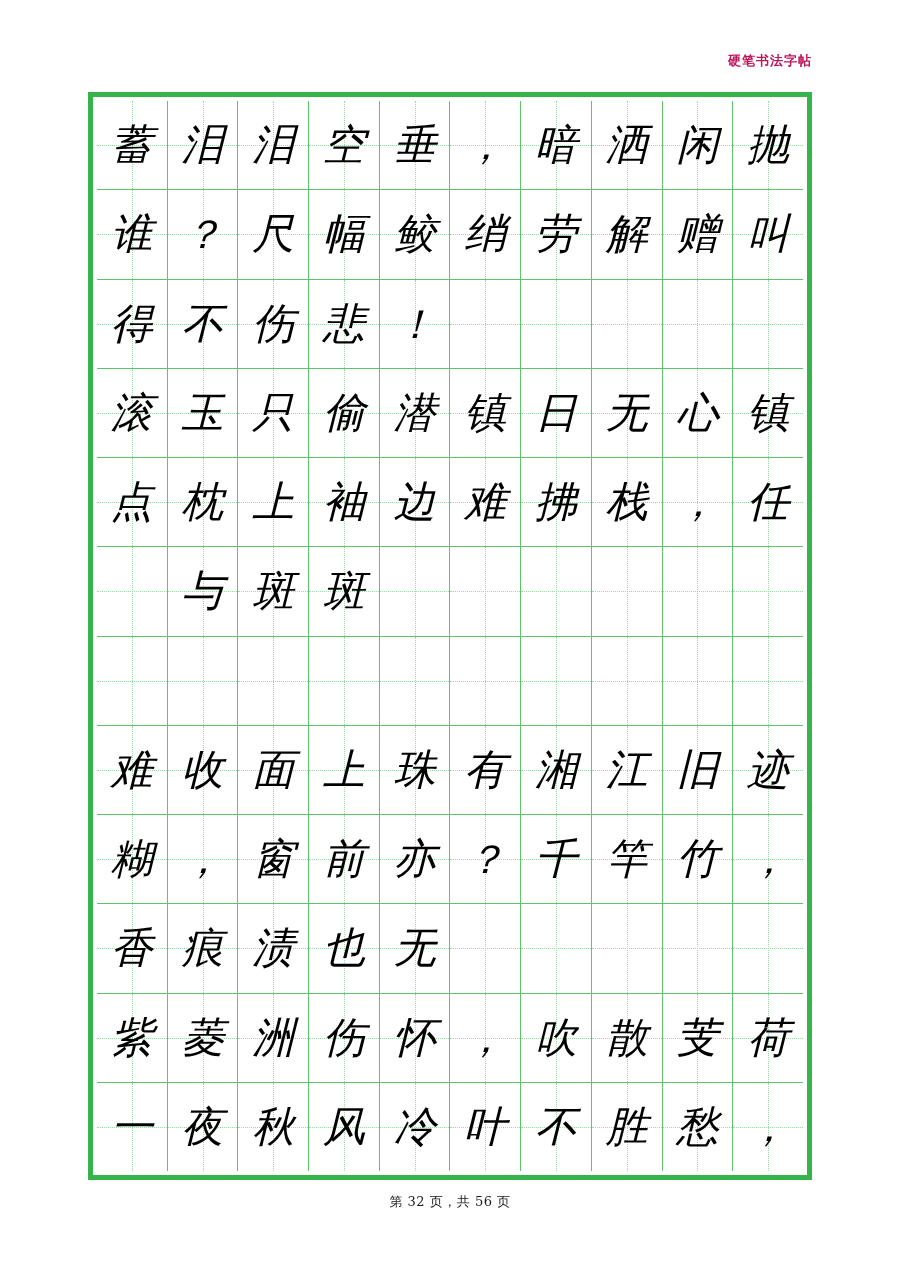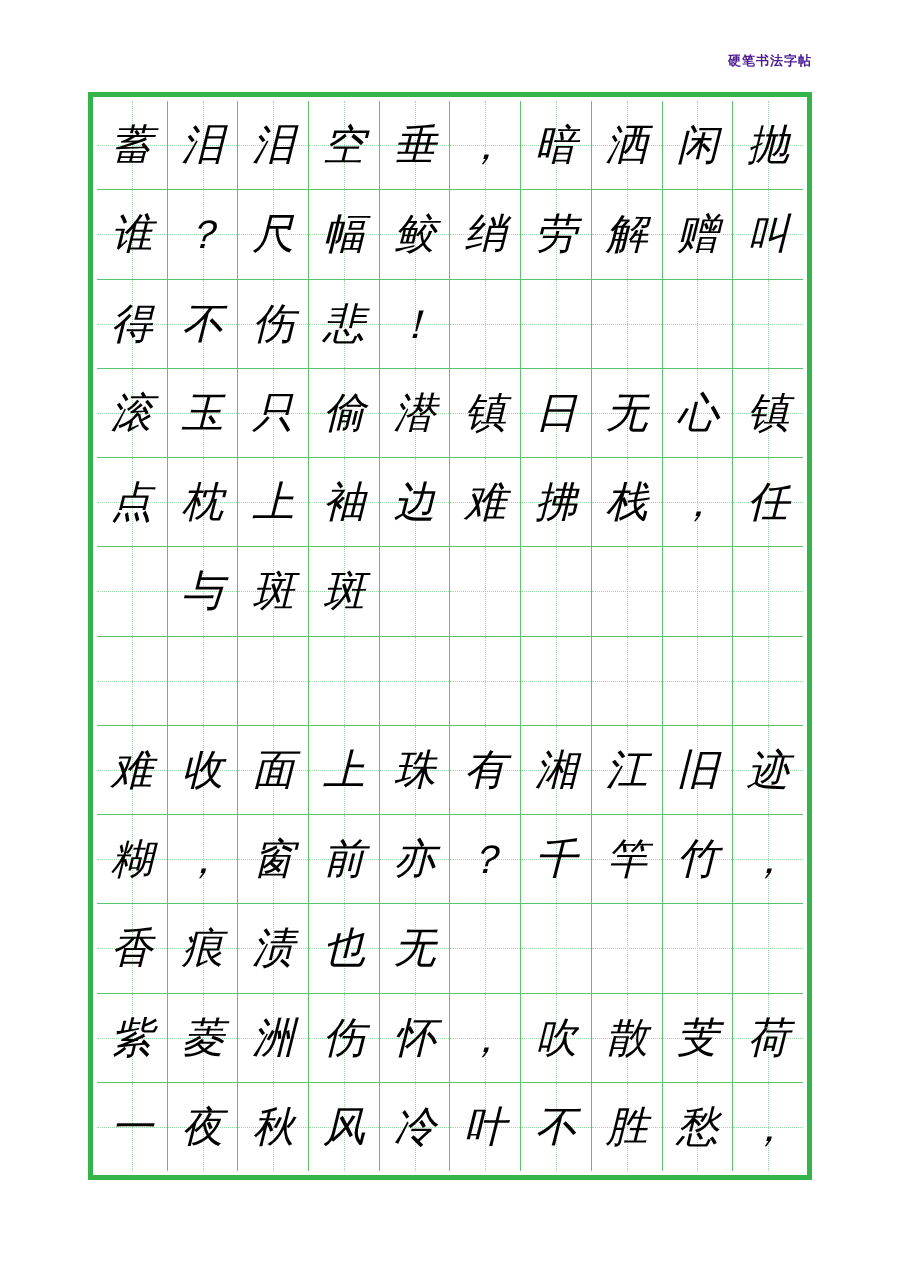--- a/index.html
+++ b/index.html
@@ -21,21 +21,21 @@
     height: 1276px;
     background: #ffffff;
   }
   .header {
     position: absolute;
     right: 88px;
     top: 52px;
     font-family: "DejaVu Serif", "Liberation Serif", serif;
     font-size: 13px;
     font-weight: bold;
-    color: #4c1d95;
+    color: #be185d;
     letter-spacing: 1px;
     white-space: nowrap;
   }
   .footer {
     position: absolute;
     left: 0;
     right: 0;
     top: 1193px;
     text-align: center;
     font-family: "DejaVu Serif", "Liberation Serif", serif;
@@ -449,14 +449,15 @@
           <div class="cell">
             <span class="glyph">紫</span>
           </div>
           <div class="cell">
             <span class="glyph">一</span>
           </div>
         </div>
       </div>
   </div>
 
+  <div class="footer">第 32 页，共 56 页</div>
 
 </div>
 
 </body></html>

